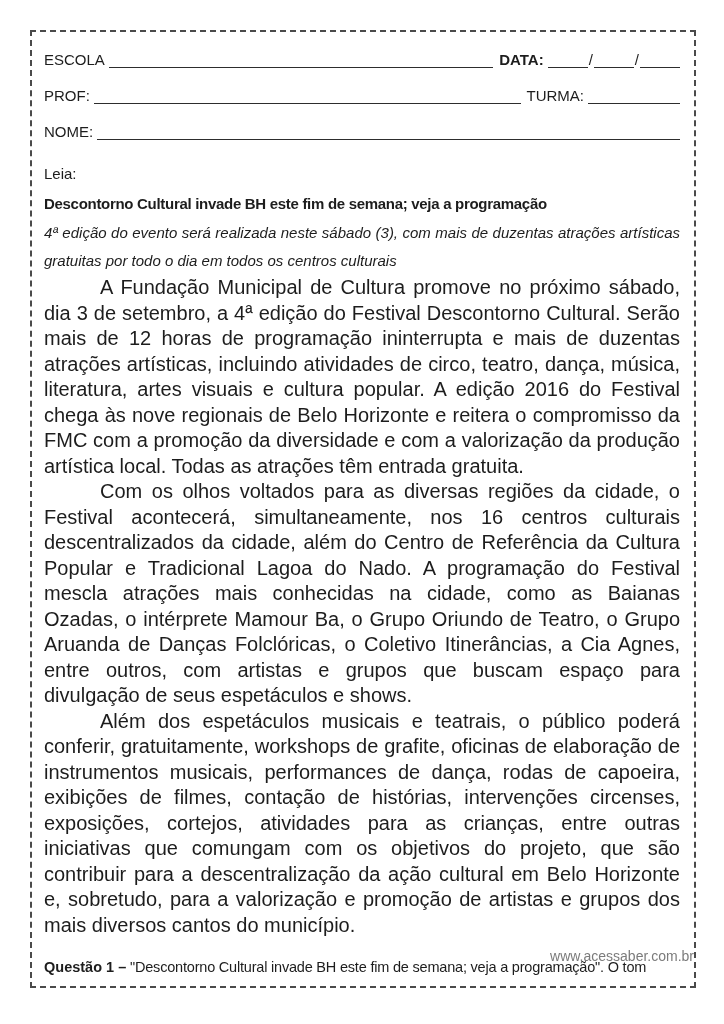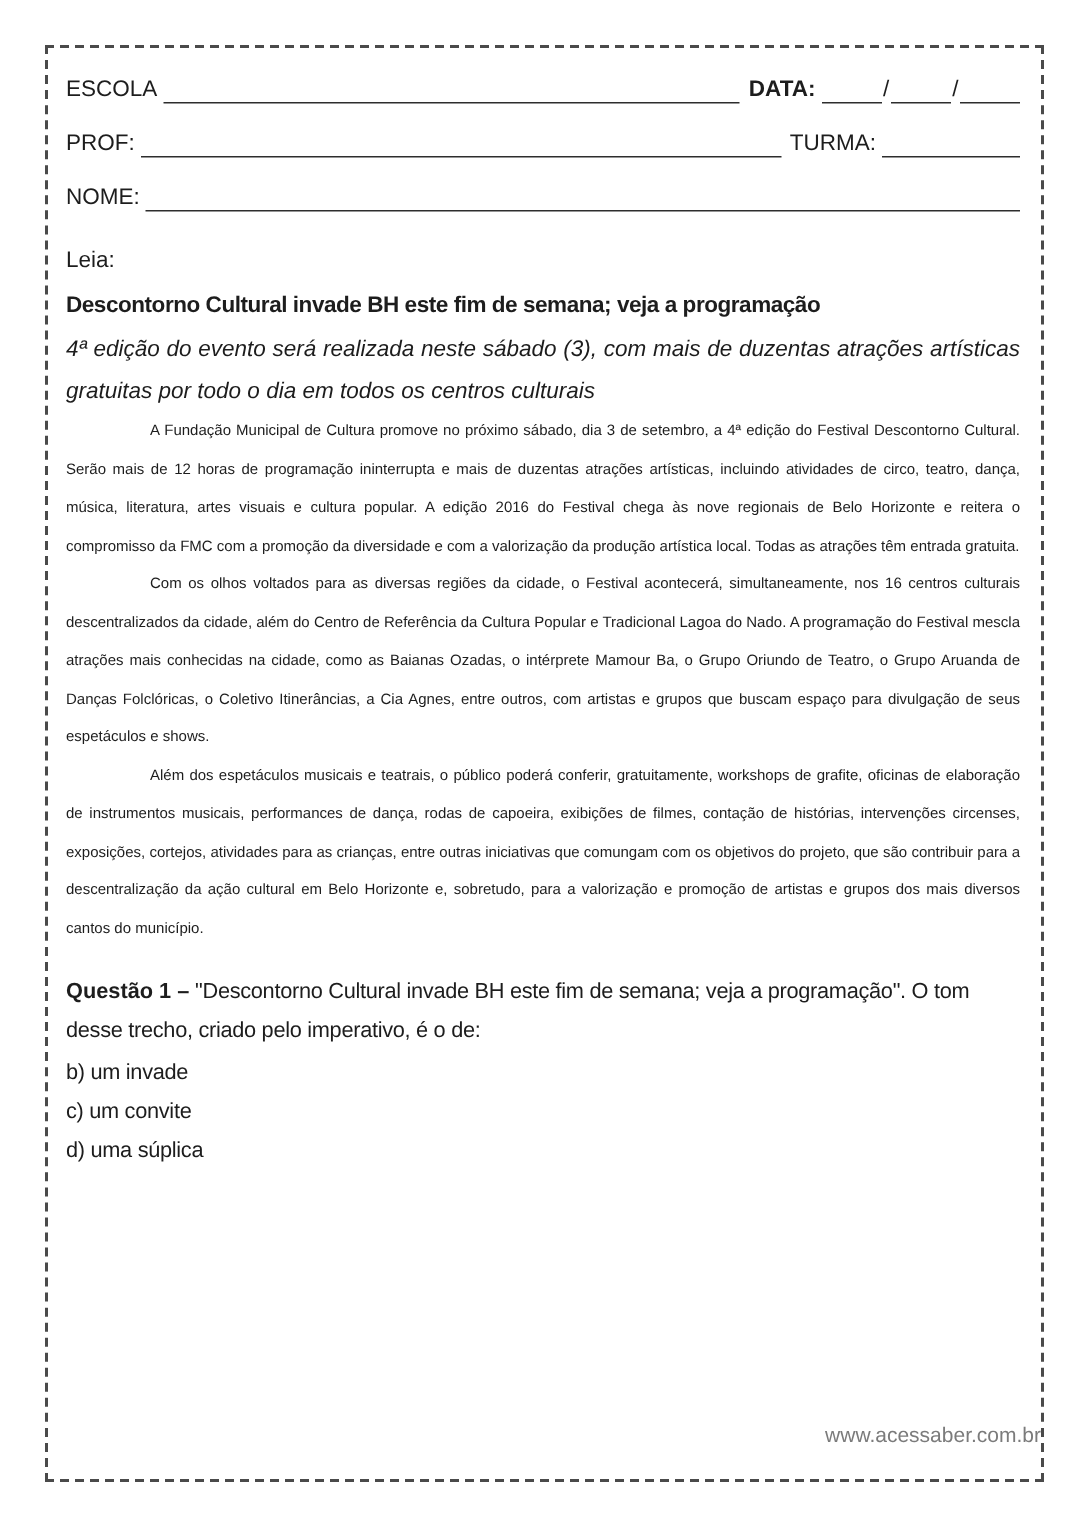--- a/index.html
+++ b/index.html
@@ -15,21 +15,21 @@
     position:absolute;
     left:30px; top:30px;
     width:666px; height:958px;
     border:2px dashed #4a4a4a;
     padding:18px 14px 10px 12px;
     overflow:hidden;
   }
   
   .hrow {
     display:flex;
-    align-items:center;
+    align-items:flex-start;
     font-size:15px;
     margin-bottom:17px;
     line-height:19px;
     white-space:nowrap;
   }
   .hrow .lbl { padding-right:4px; }
   .blank {
     flex:1 1 auto;
     border-bottom:1.5px solid #2d2d2d;
     height:18px;
@@ -50,21 +50,21 @@
   .leia { font-weight:normal; font-size:15px; line-height:26px; margin-bottom:4px; }
   .art-title {
     font-weight:bold; font-size:15px; line-height:26px;
     letter-spacing:-0.3px; margin-bottom:2px;
   }
   .art-subtitle {
     font-style:italic; font-size:15px; line-height:28px;
     text-align:justify; 
   }
   .body-par {
-    font-size:10px; line-height:25.5px;
+    font-size:20px; line-height:25.5px;
     text-align:justify;
     text-indent:56px;
   }
   .source-line {
     font-size:12.5px; line-height:20px;
     text-align:right;
     margin-top:4px;
   }
   .source-line a { color:#1155cc; text-decoration:underline; }
   

